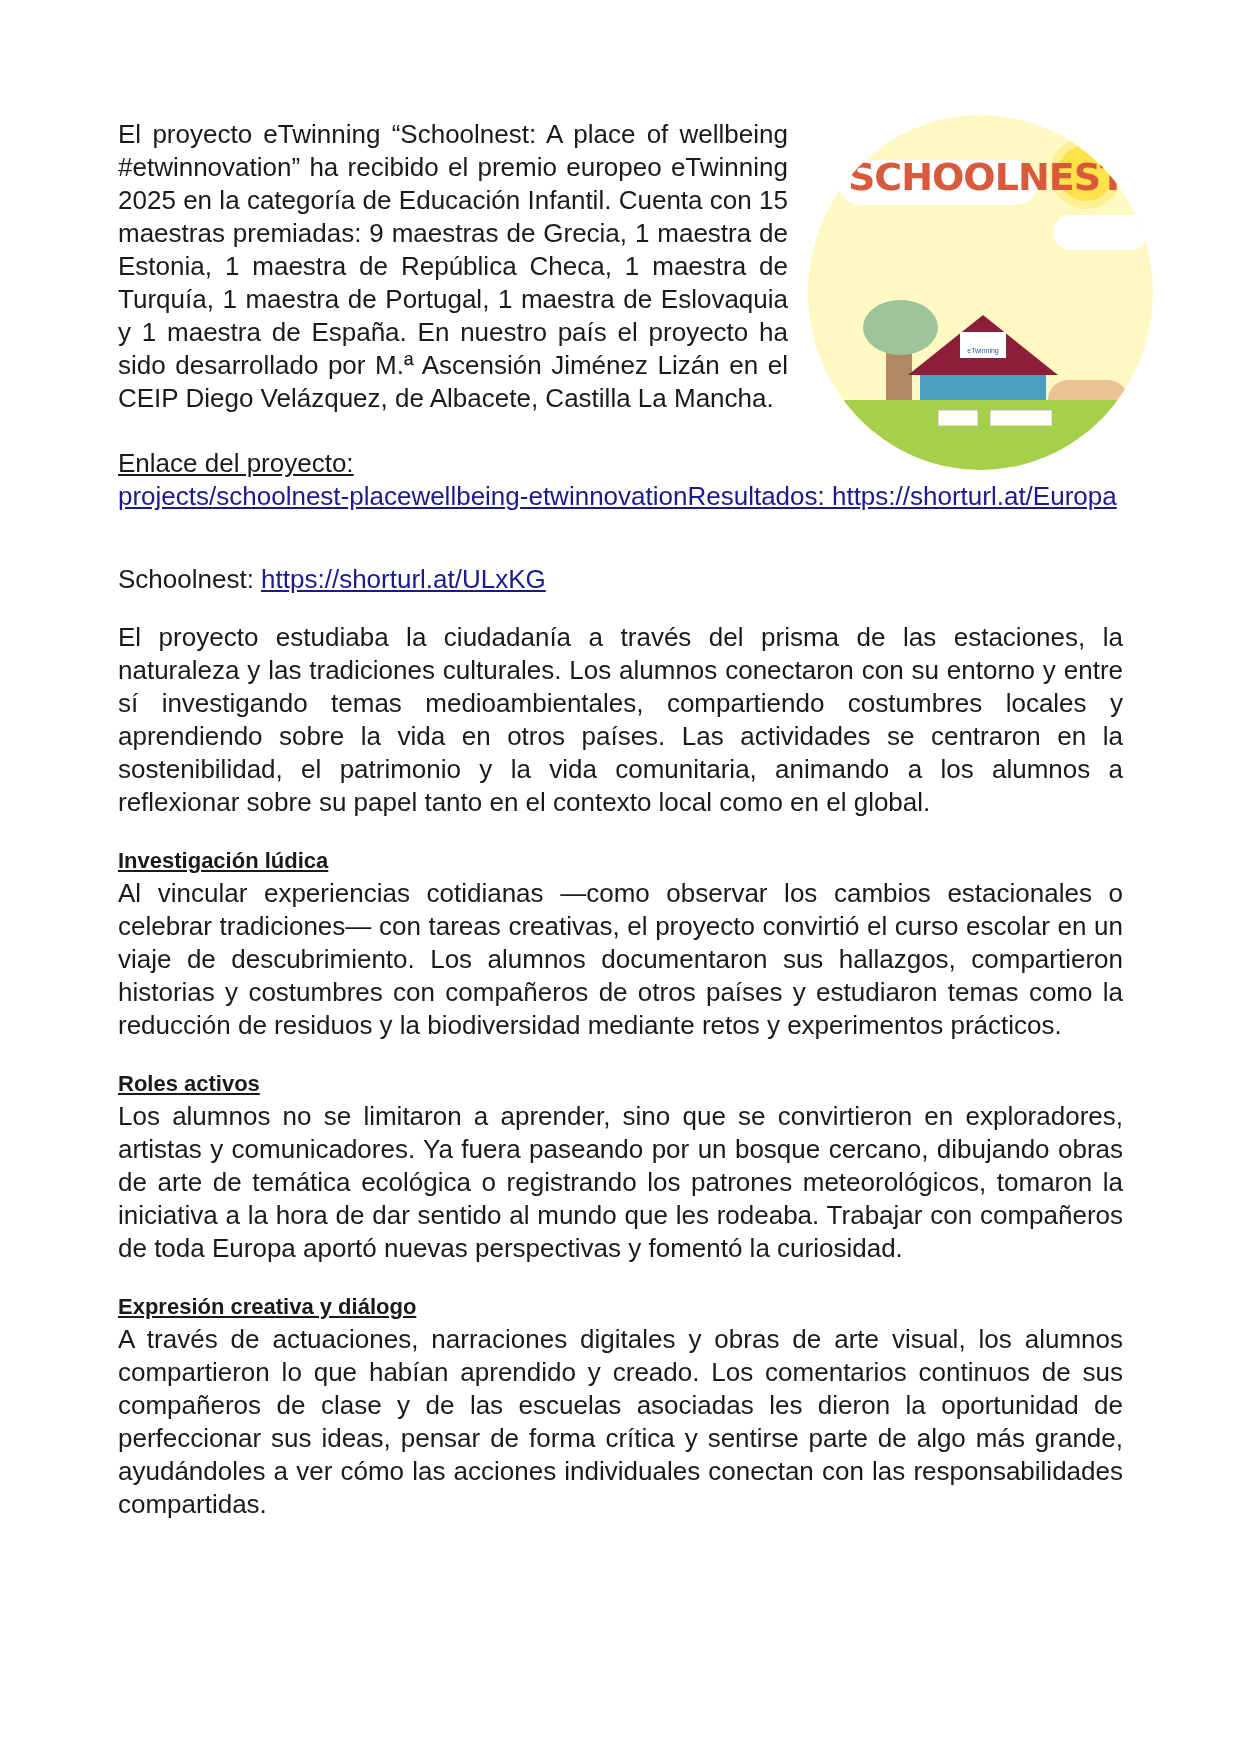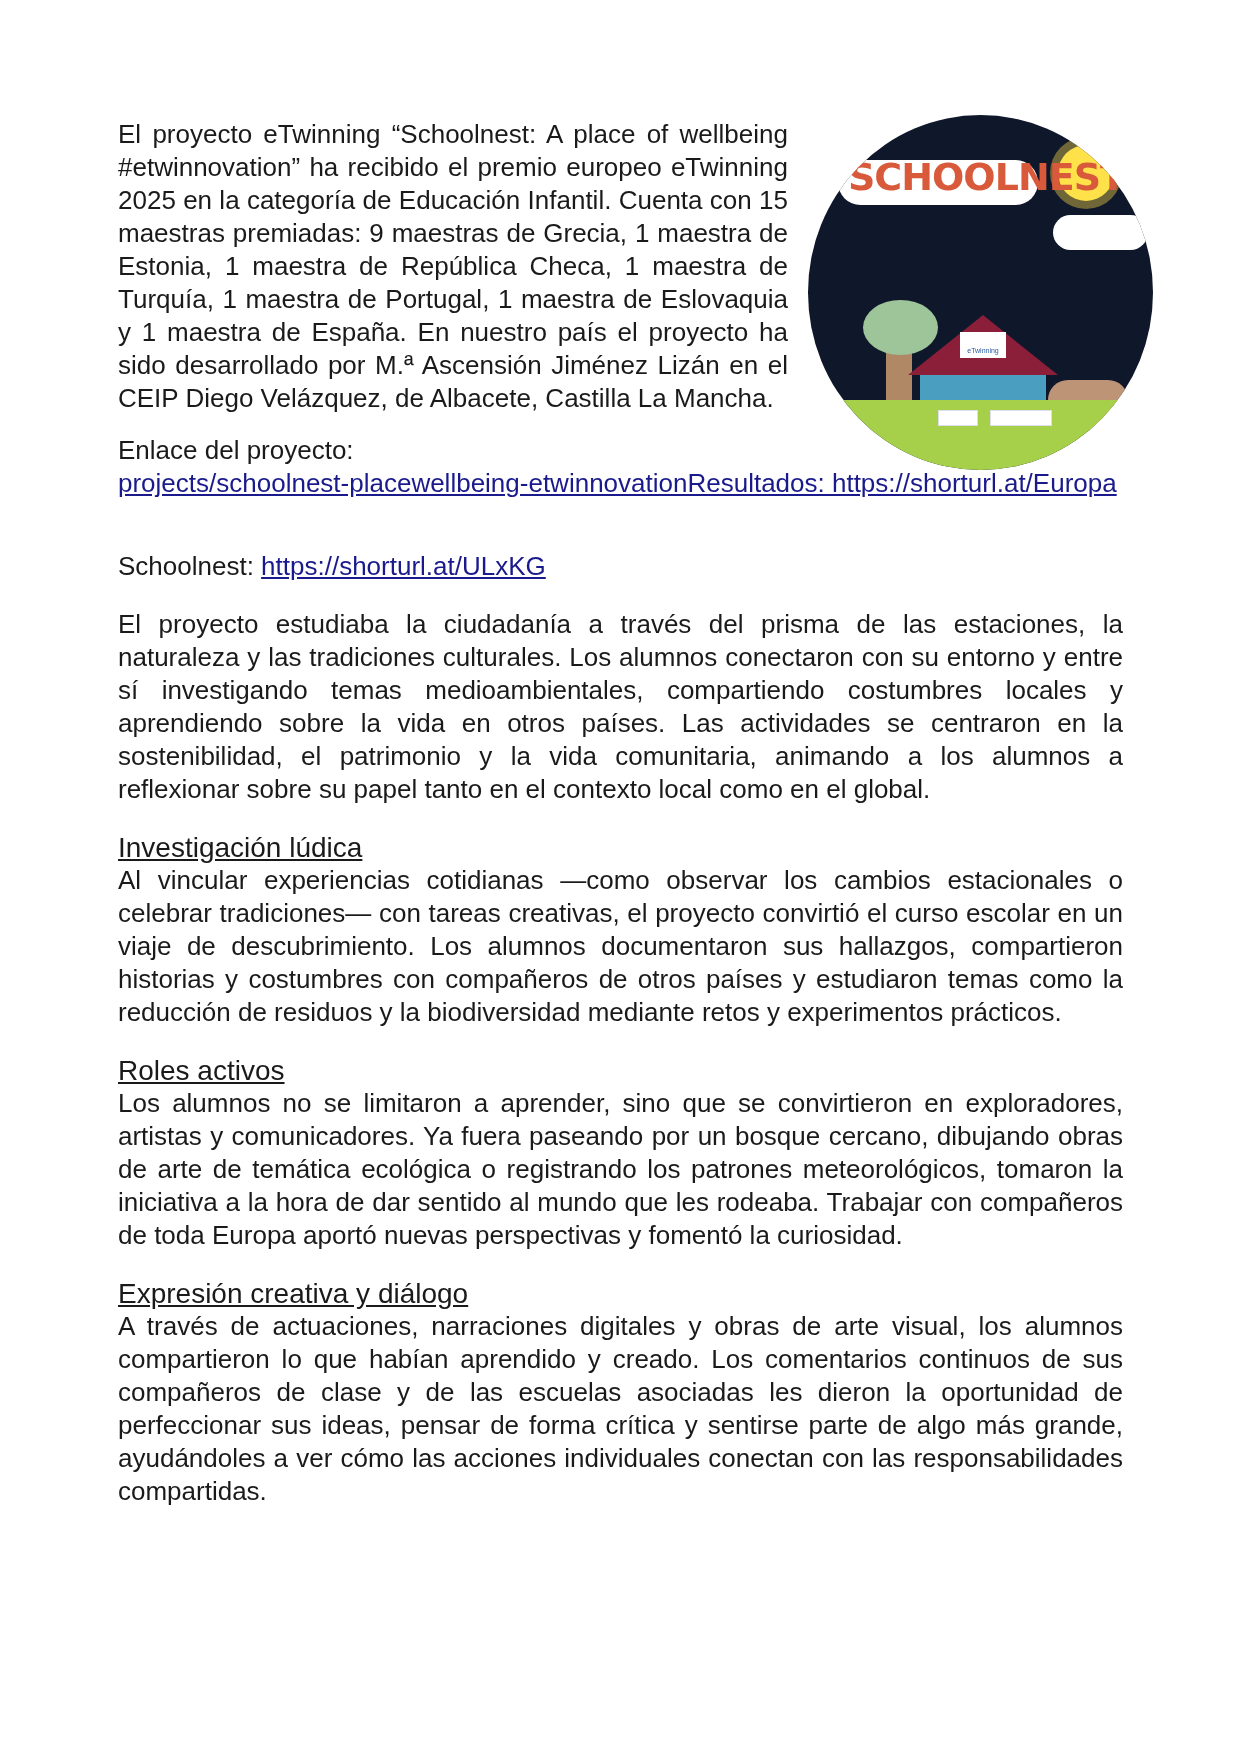--- a/index.html
+++ b/index.html
@@ -1,27 +1,27 @@
 <!DOCTYPE html>
 <html><head>
 <meta charset="utf-8">
 <style>
   html, body { margin: 0; padding: 0; background: #ffffff; }
   body { width: 1241px; height: 1754px; position: relative; overflow: hidden;
          font-family: "Liberation Sans", sans-serif; color: #1a1a1a; }
   .page { position: absolute; left: 118px; top: 118px; width: 1005px; }
   p, .txt { font-size: 26px; line-height: 33px; margin: 0; text-align: justify; }
   .intro { width: 670px; }
-  .heading { font-weight: normal; text-decoration: underline; font-size: 28px; line-height: 33px; }
+  .heading { font-weight: bold; text-decoration: underline; font-size: 22px; line-height: 33px; }
   a.link { color: #1a1a8c; text-decoration: underline; }
   .gap1 { height: 17px; }
   .gap2 { height: 50px; }
   .gap3 { height: 25px; }
   .logo { position: absolute; left: 808px; top: 115px; width: 345px; height: 355px; border-radius: 50%;
-          overflow: hidden; background: #0f172a; }
+          overflow: hidden; background: #fef9c3; }
   .logo .ground { position: absolute; left: 0; right: 0; bottom: 0; height: 70px; background: #a6cf4a; }
   .logo .cloud { position: absolute; background: #fff; border-radius: 40px; }
   .logo .title { position: absolute; left: 40px; top: 40px; font-family: "DejaVu Sans", sans-serif;
                  font-weight: bold; font-size: 38px; letter-spacing: -1px; color: #d85a3a; }
   .logo .sun { position: absolute; left: 250px; top: 30px; width: 56px; height: 56px; border-radius: 50%;
                background: #ffe14a; box-shadow: 0 0 0 8px rgba(255,225,74,0.4); }
   .logo .tree-trunk { position: absolute; left: 78px; top: 210px; width: 26px; height: 110px; background: #b08866; }
   .logo .tree-top { position: absolute; left: 55px; top: 185px; width: 75px; height: 55px; border-radius: 50%; background: #9ec49a; }
   .logo .roof { position: absolute; left: 100px; top: 200px; width: 0; height: 0;
                 border-left: 75px solid transparent; border-right: 75px solid transparent;
@@ -48,21 +48,21 @@
   <div class="people"></div>
   <div class="ground"></div>
   <div class="eu" style="left:130px;width:38px;"></div>
   <div class="eu" style="left:182px;width:60px;"></div>
 </div>
 
 <div class="page">
   <p class="intro">El proyecto eTwinning “Schoolnest: A place of wellbeing #etwinnovation” ha recibido el premio europeo eTwinning 2025 en la categoría de Educación Infantil. Cuenta con 15 maestras premiadas: 9 maestras de Grecia, 1 maestra de Estonia, 1 maestra de República Checa, 1 maestra de Turquía, 1 maestra de Portugal, 1 maestra de Eslovaquia y 1 maestra de España. En nuestro país el proyecto ha sido desarrollado por M.ª Ascensión Jiménez Lizán en el CEIP Diego Velázquez, de Albacete, Castilla La Mancha.</p>
 
   <div class="gap1"></div>
-  <div class="txt" style="margin-top:2px;">Enlace del proyecto:</div>
+  <div class="txt" style="margin-top:15px;text-decoration:underline;">Enlace del proyecto:</div>
   <div class="txt">
     <a class="link" href="#">projects/schoolnest-placewellbeing-etwinnovationResultados: https://shorturl.at/Europa</a>
   </div>
 
   <div class="gap2"></div>
   <div class="txt">
     <span>Schoolnest: </span><a class="link" href="#">https://shorturl.at/ULxKG</a>
   </div>
 
   <div class="gap3"></div>

